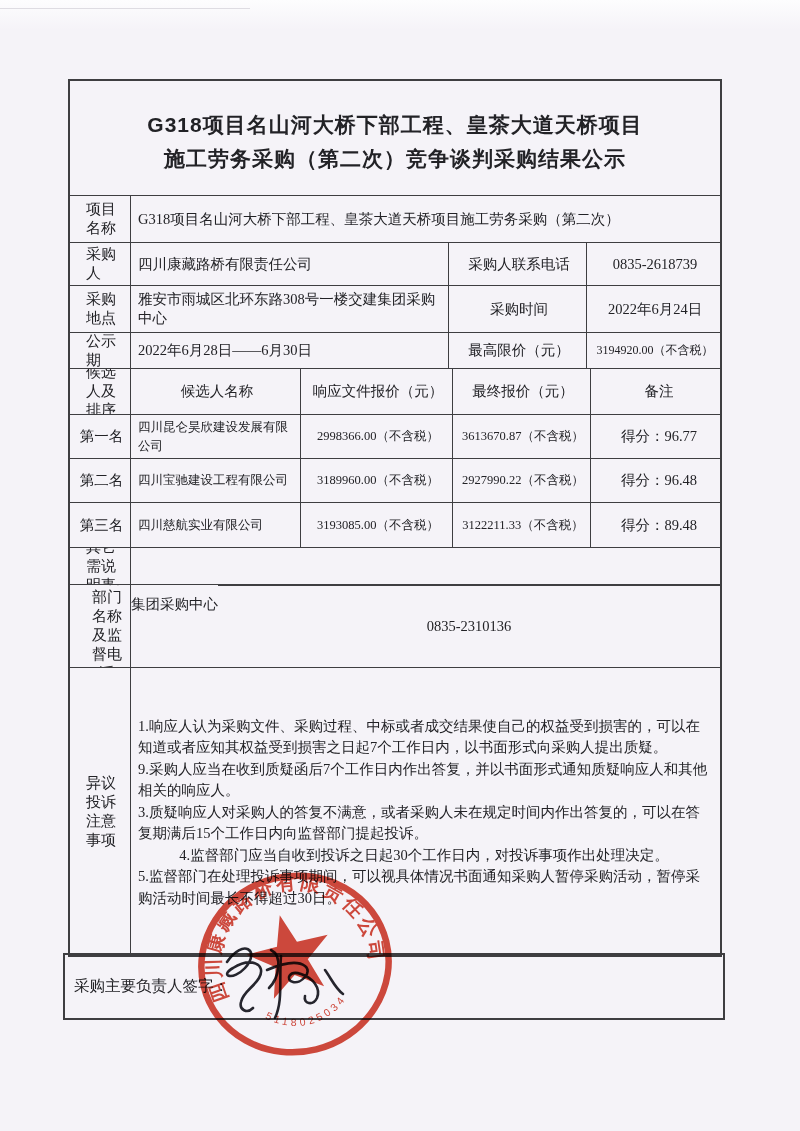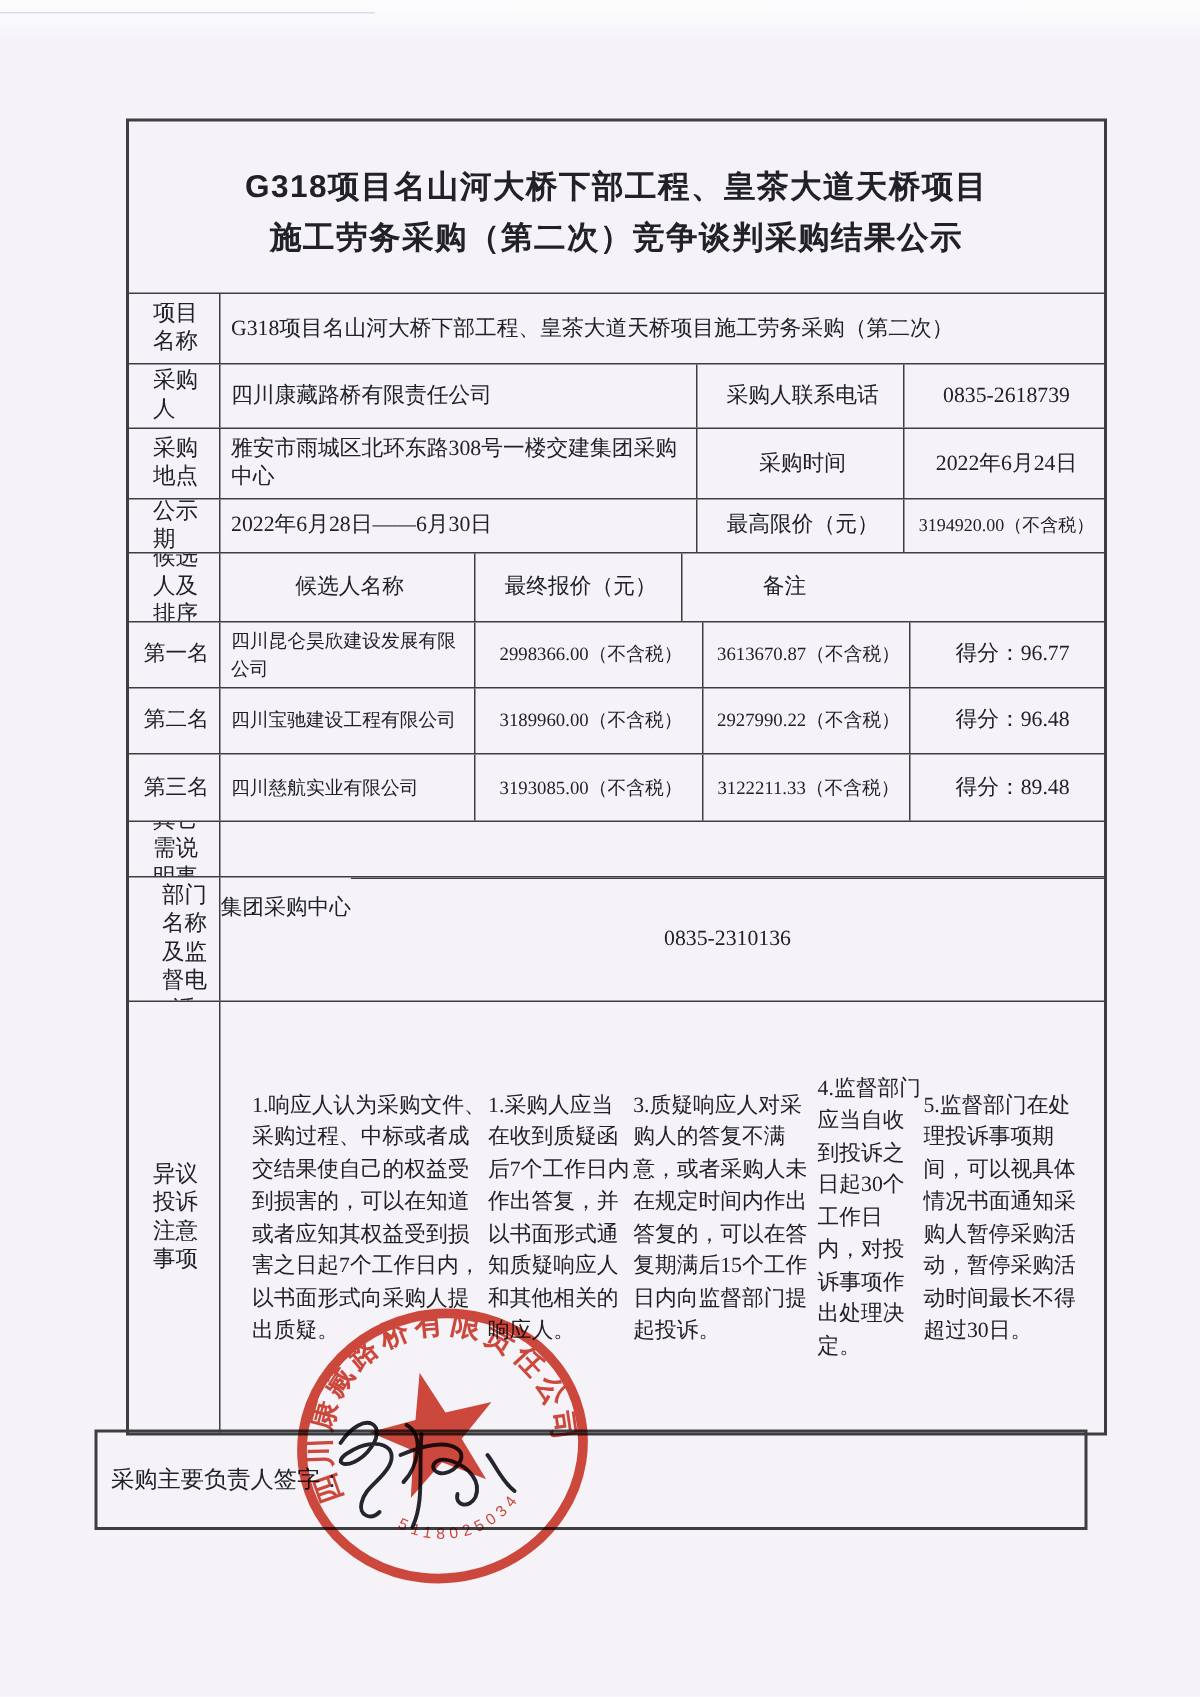--- a/index.html
+++ b/index.html
@@ -19,21 +19,21 @@
   .page{position:absolute;inset:0;}
   .page::before{
     content:'';position:absolute;top:0;left:0;right:0;height:30px;
     background:linear-gradient(#fdfdfe,rgba(253,253,254,0));
     pointer-events:none;
   }
   .scan-edge{position:absolute;top:8px;left:0;width:250px;height:1px;background:#dedce2;}
 
   
   .tbl{
-    position:absolute;left:84px;top:79px;width:654px;
+    position:absolute;left:68px;top:79px;width:654px;
     border:2px solid var(--line);
     box-sizing:border-box;
     background:transparent;
   }
   .row{display:flex;box-sizing:border-box;}
   .row + .row{border-top:1.6px solid var(--line);}
   .cell{box-sizing:border-box;display:flex;align-items:center;overflow:hidden;}
   .cell + .cell{border-left:1.6px solid var(--line);}
 
   .lbl{font-size:15px;line-height:19px;padding:1px 2px 1px 16px;}
@@ -56,22 +56,22 @@
     padding-top:27px;text-align:center;
     font-family:"Liberation Sans","DejaVu Sans",sans-serif;
     font-weight:bold;font-size:21px;line-height:34px;letter-spacing:1px;
   }
 
   .sub-col{flex:1 1 auto;display:flex;flex-direction:row;padding:0;align-items:stretch;}
   .sub-row{display:flex;align-items:center;justify-content:center;font-size:14.5px;box-sizing:border-box;}
   .sub-row + .sub-row{border-top:1.6px solid var(--line);}
 
   .obj-content{
-    flex:1;display:flex;flex-direction:row;justify-content:center;
-    padding:10px 10px 8px 21px;font-size:14.5px;line-height:21.5px;
+    flex:1;display:flex;flex-direction:column;justify-content:center;
+    padding:10px 10px 8px 7px;font-size:14.5px;line-height:21.5px;
   }
   .obj-content div{text-align:left;}
 
   
   .sig-box{
     position:absolute;left:63px;top:953px;width:662px;height:67px;
     border:2px solid var(--line);box-sizing:border-box;
     display:flex;align-items:center;padding-left:9px;
     font-size:15.5px;
   }
@@ -119,20 +119,21 @@
     <div class="row" style="height:36px">
       <div class="cell lbl c-lbl">公示期</div>
       <div class="cell val c-val">2022年6月28日——6月30日</div>
       <div class="cell val ctr c-l2">最高限价（元）</div>
       <div class="cell val ctr sm c-v2">3194920.00（不含税）</div>
     </div>
 
     <div class="row" style="height:46px">
       <div class="cell lbl c-lbl">候选人及排序</div>
       <div class="cell val ctr c-name">候选人名称</div>
+      <div class="cell val ctr c-doc">响应文件报价（元）</div>
       <div class="cell val ctr c-fin">最终报价（元）</div>
       <div class="cell val ctr c-note">备注</div>
     </div>
 
     <div class="row" style="height:44px">
       <div class="cell val ctr c-lbl">第一名</div>
       <div class="cell val nm c-name">四川昆仑昊欣建设发展有限公司</div>
       <div class="cell val ctr nm c-doc">2998366.00（不含税）</div>
       <div class="cell val ctr nm c-fin">3613670.87（不含税）</div>
       <div class="cell val ctr c-note">得分：96.77</div>
@@ -164,21 +165,21 @@
       <div class="cell sub-col">
         <div class="sub-row" style="height:39px">集团采购中心</div>
         <div class="sub-row" style="flex:1">0835-2310136</div>
       </div>
     </div>
 
     <div class="row" style="height:288px">
       <div class="cell lbl c-lbl">异议投诉注意事项</div>
       <div class="cell obj-content">
         <div>1.响应人认为采购文件、采购过程、中标或者成交结果使自己的权益受到损害的，可以在知道或者应知其权益受到损害之日起7个工作日内，以书面形式向采购人提出质疑。</div>
-        <div>1.采购人应当在收到质疑函后7个工作日内作出答复，并以书面形式通知质疑响应人和其他相关的响应人。</div>
+        <div>9.采购人应当在收到质疑函后7个工作日内作出答复，并以书面形式通知质疑响应人和其他相关的响应人。</div>
         <div>3.质疑响应人对采购人的答复不满意，或者采购人未在规定时间内作出答复的，可以在答复期满后15个工作日内向监督部门提起投诉。</div>
         <div>4.监督部门应当自收到投诉之日起30个工作日内，对投诉事项作出处理决定。</div>
         <div>5.监督部门在处理投诉事项期间，可以视具体情况书面通知采购人暂停采购活动，暂停采购活动时间最长不得超过30日。</div>
       </div>
     </div>
 
   </div>
 
   <div class="sig-box">
     <span>采购主要负责人签字：</span>

